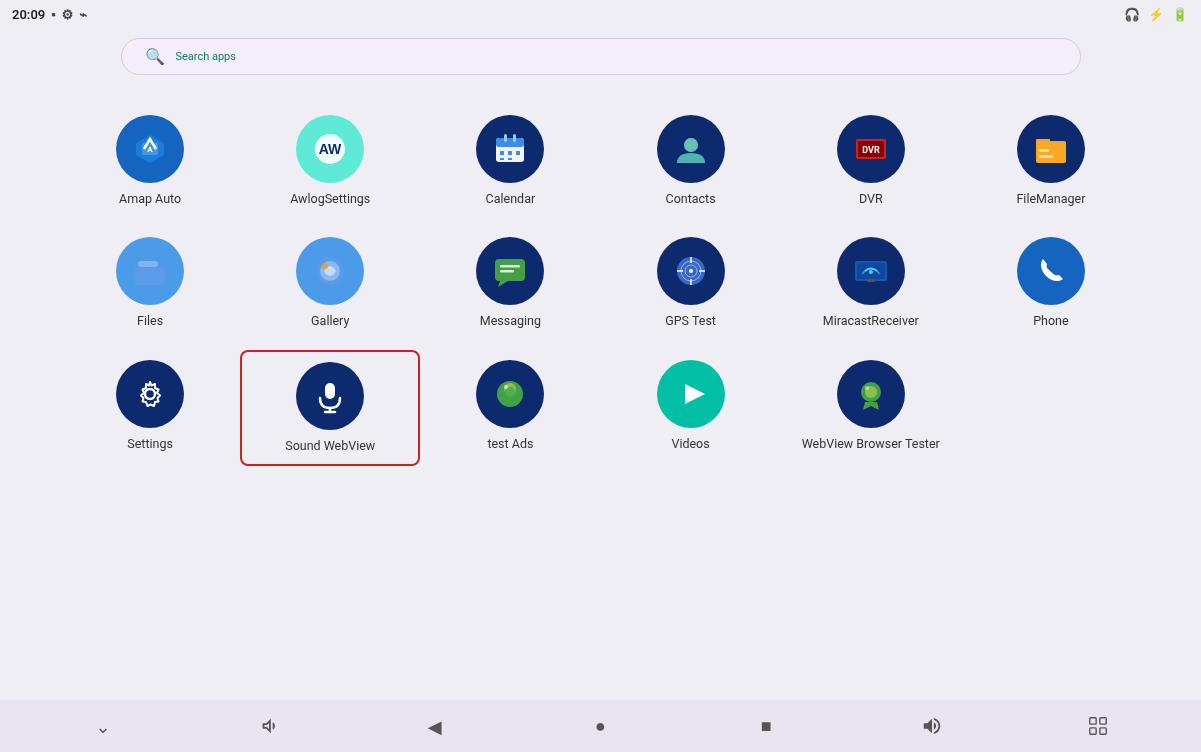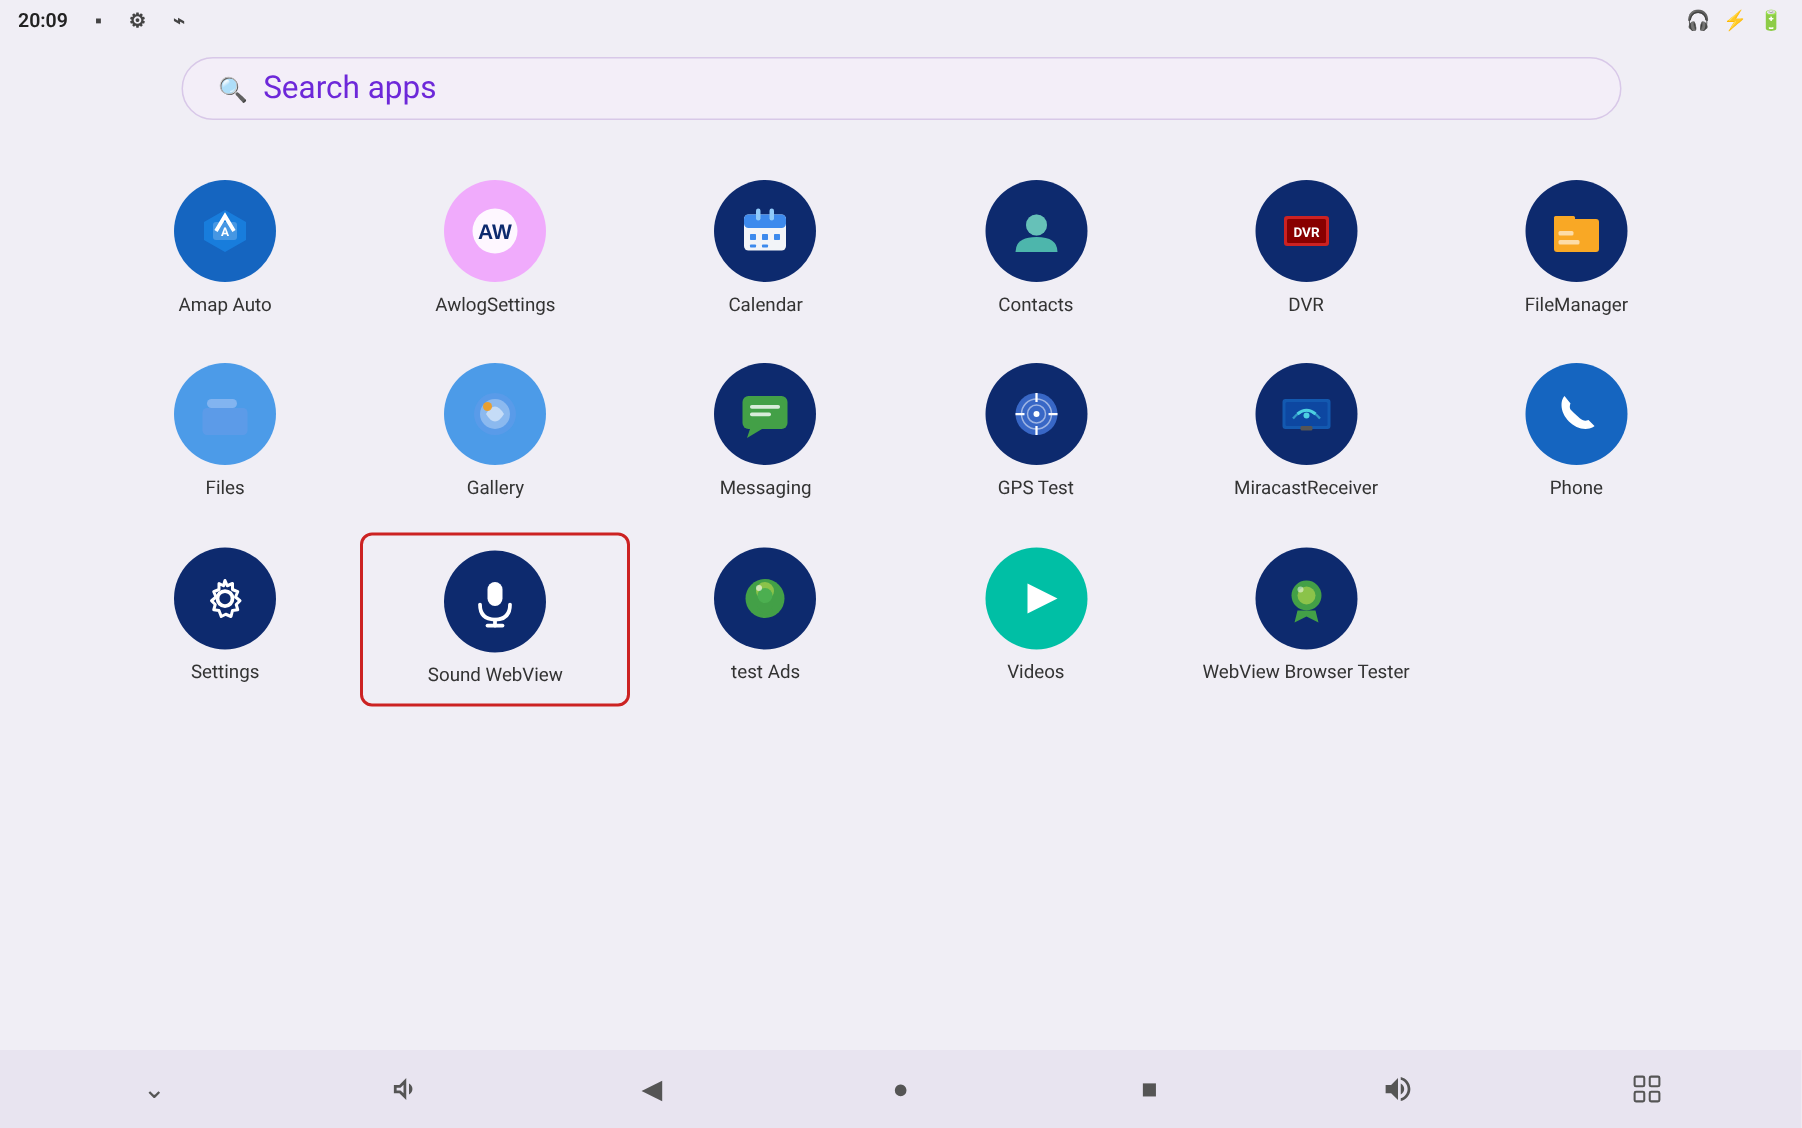--- a/index.html
+++ b/index.html
@@ -17,21 +17,21 @@
       display: flex;
       justify-content: space-between;
       align-items: center;
       padding: 4px 12px;
       height: 28px;
       background: #f0eef5;
     }
     .status-left {
       display: flex;
       align-items: center;
-      gap: 18px;
+      gap: 6px;
       font-size: 13px;
       font-weight: 600;
       color: #222;
     }
     .status-icon {
       font-size: 13px;
       color: #444;
     }
     .status-right {
       display: flex;
@@ -54,22 +54,22 @@
       padding: 8px 24px;
       width: 960px;
       gap: 10px;
       cursor: text;
     }
     .search-bar-icon {
       color: #888;
       font-size: 16px;
     }
     .search-bar-text {
-      color: #6d28d9;
-      font-size: 21px;
+      color: #0f766e;
+      font-size: 11px;
     }
 
     
     .app-grid {
       display: grid;
       grid-template-columns: repeat(6, 1fr);
       gap: 10px 0;
       padding: 10px 60px 20px;
     }
 
@@ -131,21 +131,21 @@
 
     
     .app-icon svg {
       width: 40px;
       height: 40px;
     }
 
     
     .amap-icon { background: #1565c0; }
     
-    .awlog-icon { background: #f0abfc; }
+    .awlog-icon { background: #5eead4; }
     
     .calendar-icon { background: #0d2a6e; }
     
     .clock-icon { background: #0d2a6e; }
     
     .contacts-icon { background: #0d2a6e; }
     
     .dvr-icon { background: #0d2a6e; }
     
     .filemanager-icon { background: #0d2a6e; }

